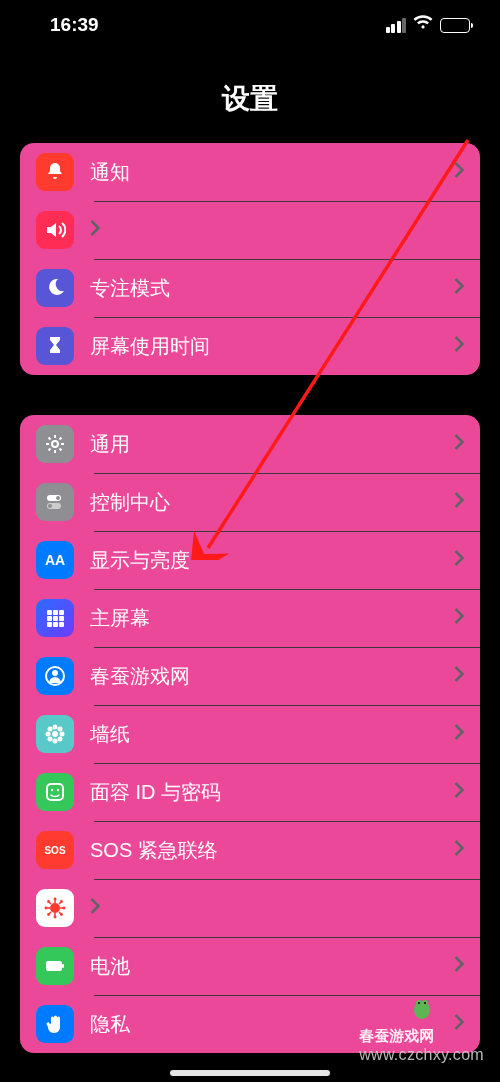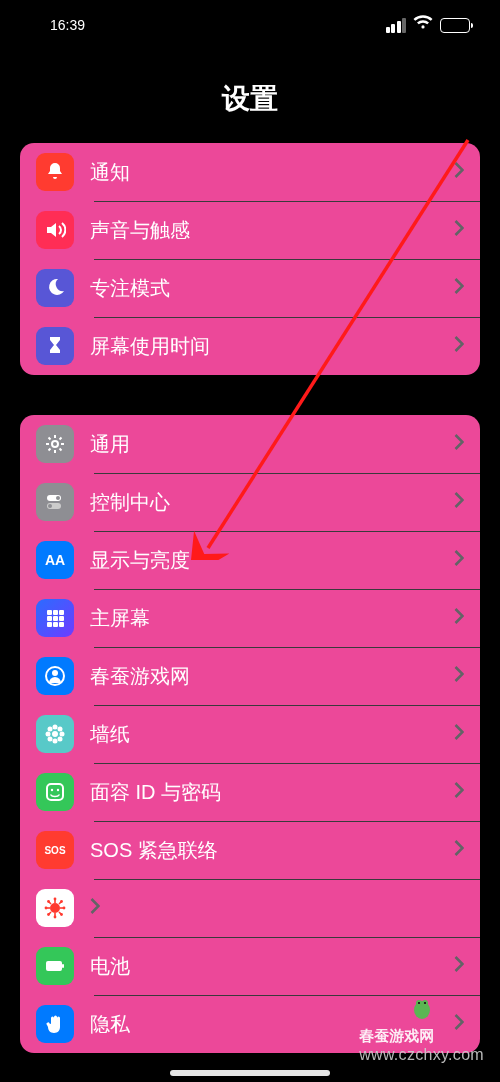--- a/index.html
+++ b/index.html
@@ -2,21 +2,21 @@
 <html><head>
 <meta charset="utf-8">
 <style>
   *{margin:0;padding:0;box-sizing:border-box;}
   body{
     width:500px;height:1082px;background:#000;
     font-family:-apple-system,BlinkMacSystemFont,"PingFang SC","Helvetica Neue",Arial,sans-serif;
     color:#fff;position:relative;overflow:hidden;
   }
   .status-bar{height:50px;display:flex;align-items:center;justify-content:space-between;padding:0 30px 0 50px;}
-  .status-time{font-size:14px;font-weight:400;}
+  .status-time{font-size:19px;font-weight:700;}
   .status-icons{display:flex;align-items:center;gap:7px;}
   .sig-bars{display:flex;align-items:flex-end;gap:1.5px;}
   .sig-bars span{width:4px;background:#fff;border-radius:1px;}
   .sig-bars span:nth-child(1){height:6px;}
   .sig-bars span:nth-child(2){height:9px;}
   .sig-bars span:nth-child(3){height:12px;}
   .sig-bars span:nth-child(4){height:15px;opacity:.4;}
   .wifi-ic{font-size:17px;}
   .batt{width:30px;height:15px;border:1.6px solid #fff;border-radius:4px;position:relative;padding:1.8px;}
   .batt:after{content:"";position:absolute;right:-4px;top:4px;width:2.5px;height:5px;background:#fff;border-radius:0 2px 2px 0;}
@@ -200,21 +200,20 @@
         <span class="chev"><svg viewBox="0 0 9 16">
             <use href="#i-chev"></use>
           </svg></span>
       </div>
       <div class="row">
         <span class="ic-box c-pink">
           <svg viewBox="0 0 22 22">
             <use href="#i-speaker"></use>
           </svg>
         </span>
-        <span class="row-label">声音与触感</span>
         <span class="chev"><svg viewBox="0 0 9 16">
             <use href="#i-chev"></use>
           </svg></span>
       </div>
       <div class="row">
         <span class="ic-box c-indigo">
           <svg viewBox="0 0 22 22">
             <use href="#i-moon"></use>
           </svg>
         </span>

